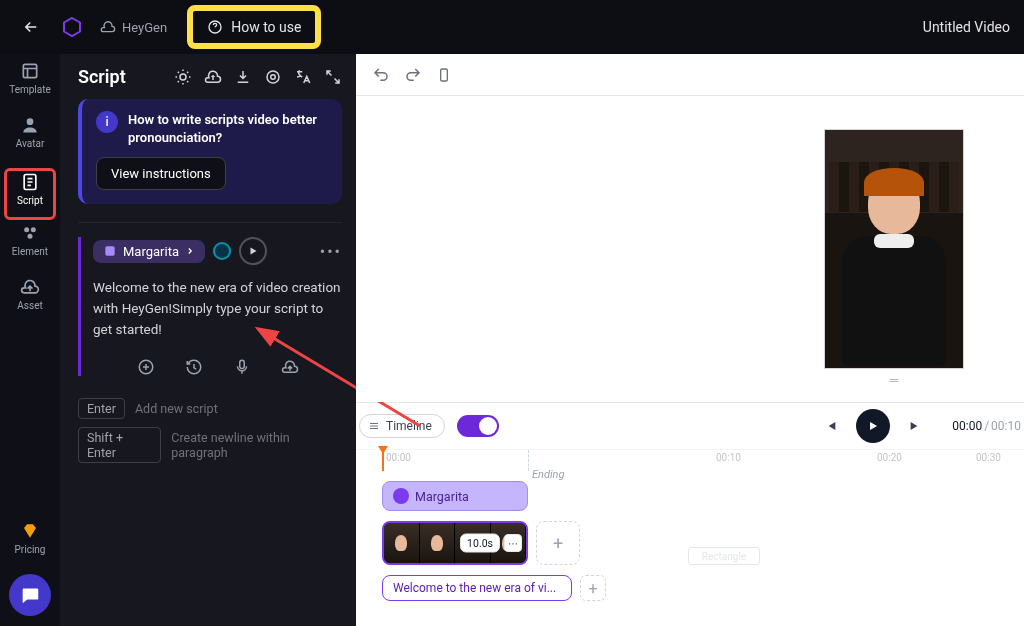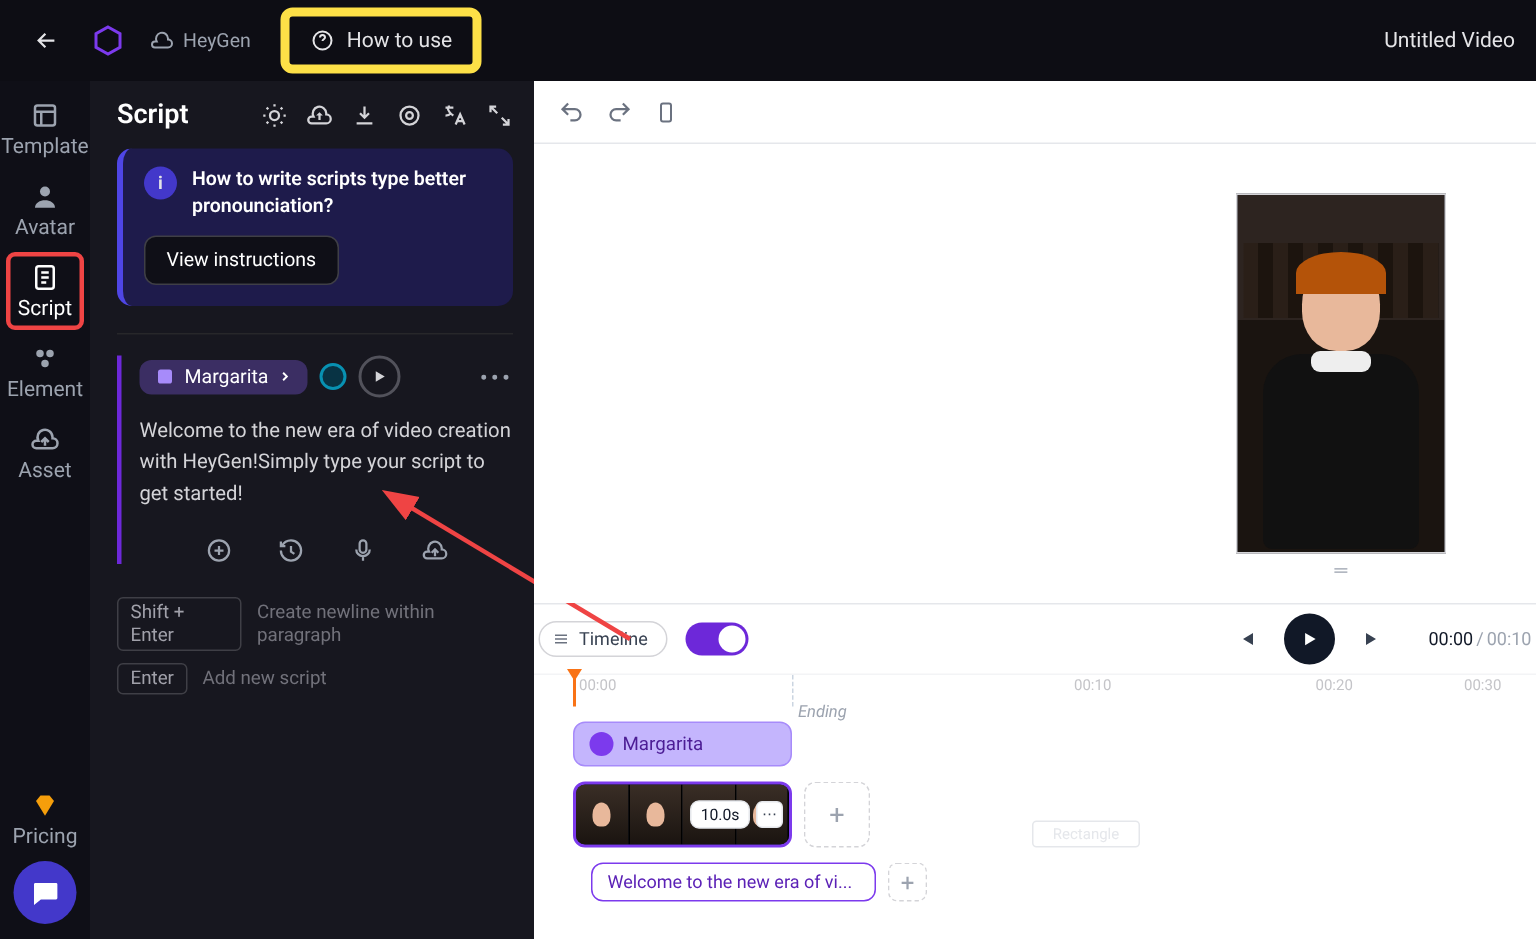--- a/index.html
+++ b/index.html
@@ -6,21 +6,21 @@
   body { background: #0d0d14; color: #e4e4e7; width: 1024px; height: 626px; overflow: hidden; }
   .app { display: flex; flex-direction: column; height: 100%; }
   .topbar { height: 54px; display: flex; align-items: center; padding: 0 14px; gap: 10px; }
   .back-btn { width: 34px; height: 34px; display: flex; align-items: center; justify-content: center; border-radius: 6px; cursor: pointer; }
   .logo { width: 28px; height: 28px; display:flex; align-items:center; justify-content:center; }
   .saved { display:flex; align-items:center; gap:6px; color:#9ca3af; font-size:13px; margin-left:4px;}
   .howto { margin-left:10px; border:6px solid #fde047; border-radius:8px; padding:8px 14px; display:flex; align-items:center; gap:8px; font-size:14px; cursor:pointer; }
   .title { margin-left:auto; font-size:14px; color:#e4e4e7; }
   .main { flex:1; display:flex; min-height:0; }
   .rail { width:60px; background:#0f0f17; display:flex; flex-direction:column; align-items:center; padding-top:6px; gap:2px; position:relative; }
-  .rail-item { width:52px; height:52px; display:flex; flex-direction:column; align-items:center; justify-content:center; gap:2px; font-size:14px; color:#9ca3af; border-radius:8px; cursor:pointer; }
+  .rail-item { width:52px; height:52px; display:flex; flex-direction:column; align-items:center; gap:2px; font-size:10px; color:#9ca3af; border-radius:8px; cursor:pointer; }
   .rail-item.active { color:#fff; }
   .rail-item.highlighted { border:3px solid #ef4444; border-radius:6px; }
   .rail .icon { width:22px; height:22px; display:flex; align-items:center; justify-content:center; }
   .rail-spacer { flex:1; }
   .chat-bubble { width:42px; height:42px; background:#4338ca; border-radius:50%; display:flex; align-items:center; justify-content:center; margin-bottom:10px; cursor:pointer;}
 
   .panel { width:296px; background:#17171f; display:flex; flex-direction:column; padding:12px 14px 0 18px; position:relative; }
   .panel-head { display:flex; align-items:center; gap:10px; margin-bottom:12px; }
   .panel-title { font-size:18px; font-weight:600; color:#fff; }
   .head-actions { display:flex; align-items:center; gap:12px; margin-left:auto; color:#d4d4d8;}
@@ -225,21 +225,21 @@
               <svg width="18" height="18" viewBox="0 0 24 24" fill="none" stroke="#d4d4d8" stroke-width="2">
                 <path d="M9 4H4v5M4 4l6 6M15 20h5v-5M20 20l-6-6"></path>
               </svg>
             </span>
         </div>
       </div>
 
       <div class="callout">
         <div class="callout-row">
           <div class="callout-info">i</div>
-          <div class="callout-text">How to write scripts type better pronounciation?</div>
+          <div class="callout-text">How to write scripts video better pronounciation?</div>
         </div>
         <div class="callout-btn">View instructions</div>
       </div>
 
       <div class="divider"></div>
 
       <div class="block">
         <div class="block-head">
           <div class="name-chip">
             <svg width="14" height="14" viewBox="0 0 24 24" fill="#a78bfa">
@@ -280,26 +280,26 @@
           <span class="ic">
               <svg width="18" height="18" viewBox="0 0 24 24" fill="none" stroke="#9ca3af" stroke-width="2">
                 <path d="M18 10a6 6 0 10-11.3 3H5a3 3 0 000 6h13a4 4 0 000-8zM12 12v5M9 14l3-3 3 3"></path>
               </svg>
             </span>
         </div>
       </div>
 
       <div class="hints">
         <div class="hint-row">
+          <span class="key">Enter</span>
+          <span class="hint-label">Add new script</span>
+        </div>
+        <div class="hint-row">
           <span class="key">Shift + Enter</span>
           <span class="hint-label">Create newline within paragraph</span>
-        </div>
-        <div class="hint-row">
-          <span class="key">Enter</span>
-          <span class="hint-label">Add new script</span>
         </div>
       </div>
 
       <div class="collapse-tab">‹</div>
 
       <svg class="arrow-anno" style="left:190px; top:272px;" width="180" height="110">
         <defs>
             <marker id="ah" markerWidth="10" markerHeight="10" refX="2" refY="3" orient="auto">
               <path d="M0,0 L0,6 L8,3 z" fill="#ef4444"></path>
             </marker>
@@ -399,21 +399,21 @@
               <div class="badge-num">1</div>
               <div class="thumb"></div>
                 <div class="thumb"></div>
                 <div class="thumb"></div>
                 <div class="thumb"></div>
               <div class="dur-chip">10.0s</div>
               <div class="kebab">⋯</div>
             </div>
             <div class="add-box">+</div>
           </div>
-          <div class="track" style="height:30px; margin-top:4px;margin-left:12px;">
+          <div class="track" style="height:30px; margin-top:4px;">
             <div class="text-clip">
                 <span>Welcome to the new era of vi...</span>
               </div>
             <div class="add-small">+</div>
           </div>
           <div class="rect-ghost">Rectangle</div>
         </div>
       </div>
     </div>
   </div>

